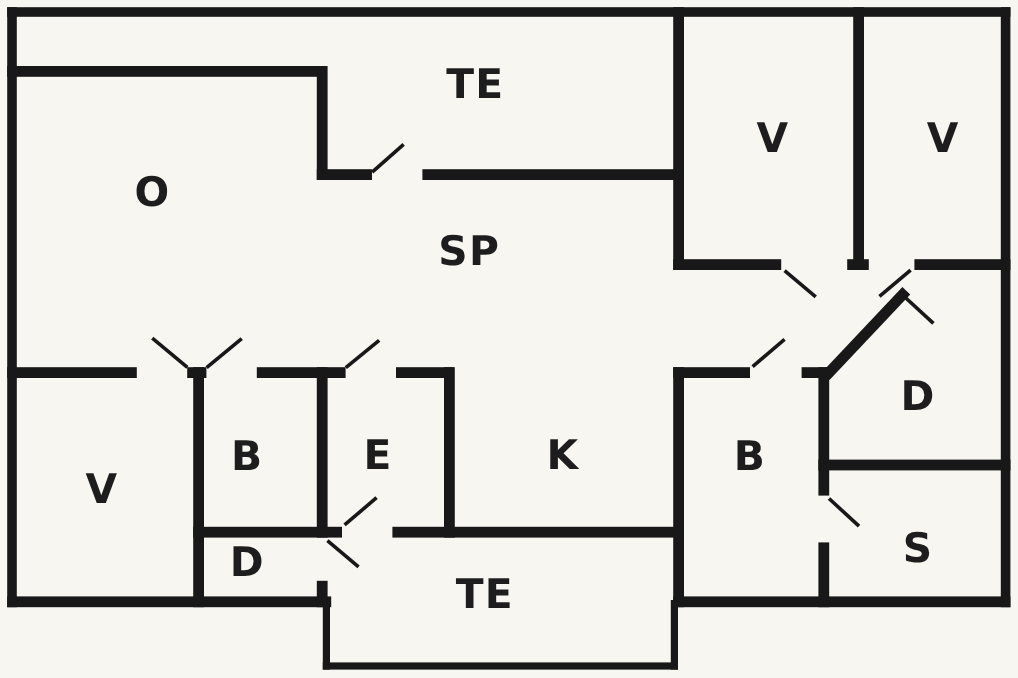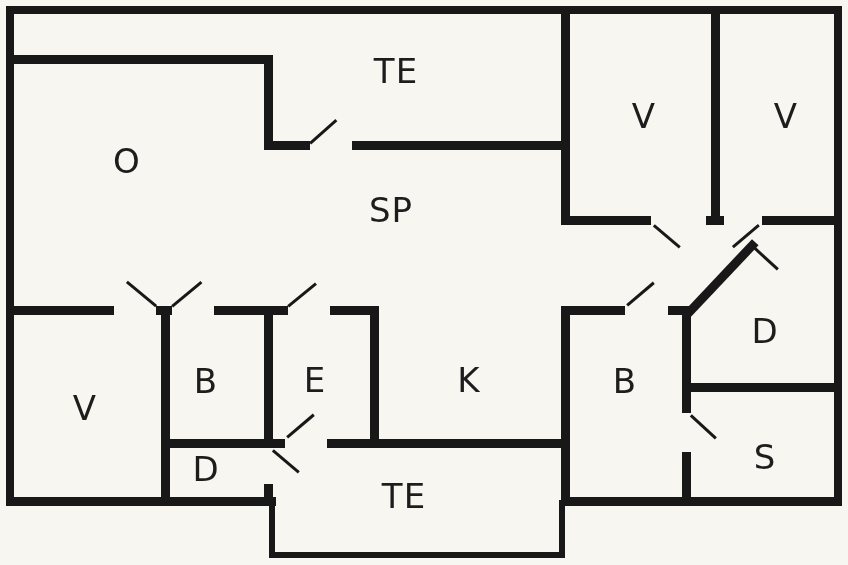--- a/index.html
+++ b/index.html
@@ -2,20 +2,21 @@
 <html><head>
 <meta charset="utf-8">
 <style>
   html, body {
     margin: 0;
     padding: 0;
   }
   #plan {
     position: relative;
     overflow: hidden;
+    font-weight: bold;
   }
   .wall {
     position: absolute;
   }
   .dline {
     position: absolute;
     transform-origin: 0 50%;
   }
   .room-label {
     position: absolute;

